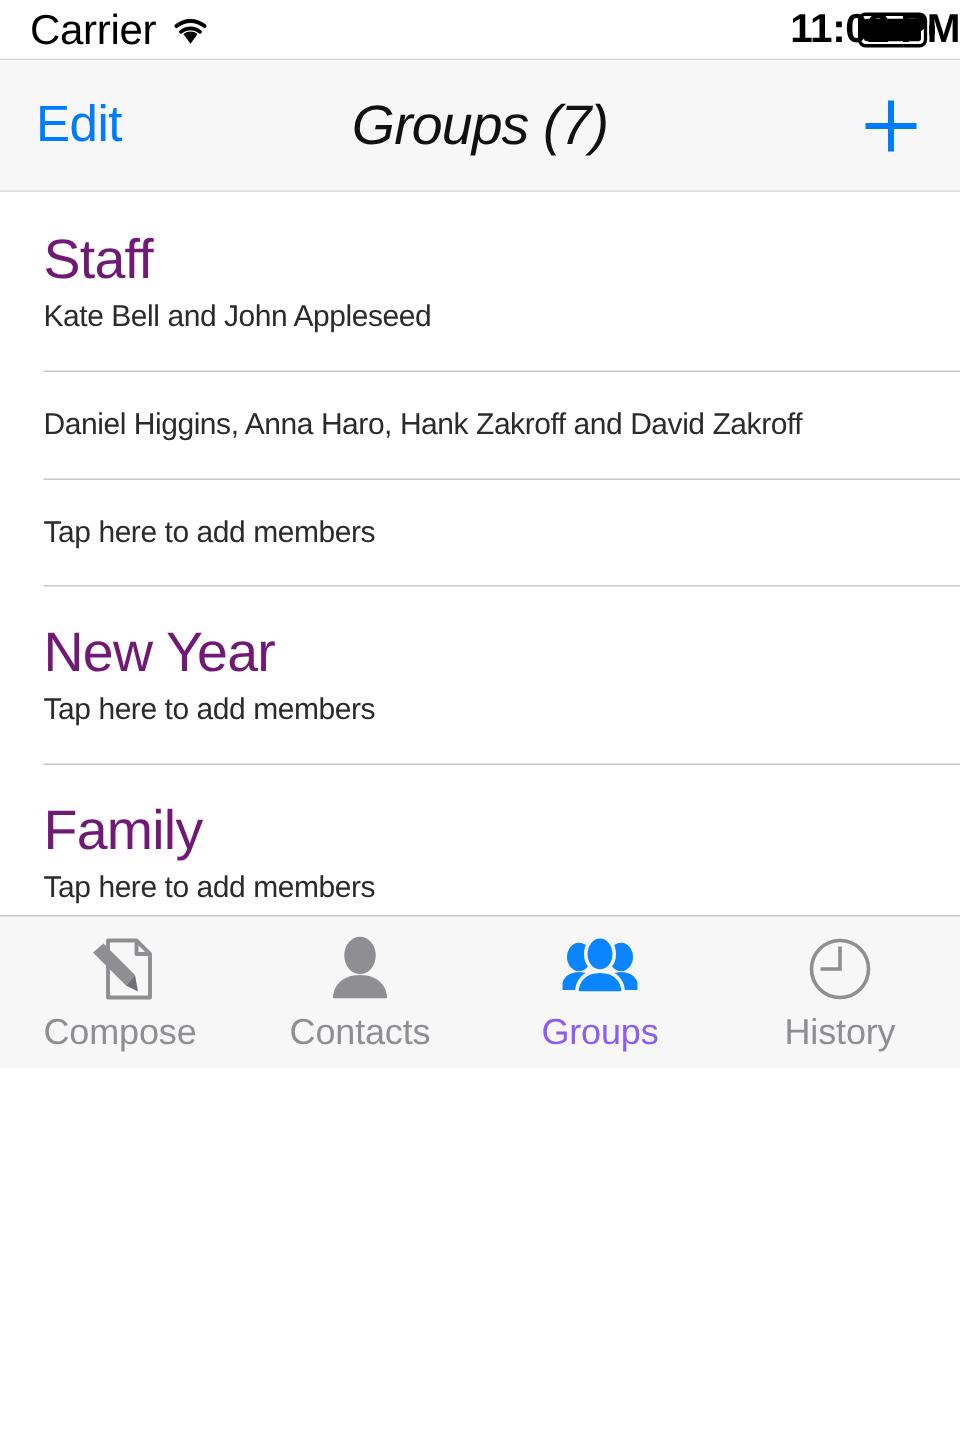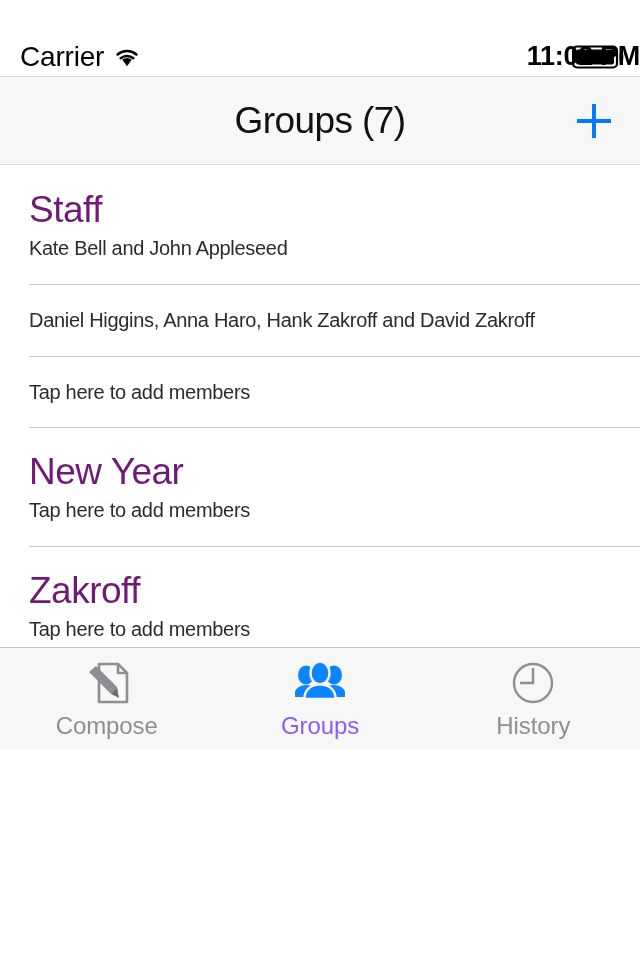--- a/index.html
+++ b/index.html
@@ -7,21 +7,21 @@
     width:640px; height:960px;
     background:#ffffff;
     font-family:"Liberation Sans", sans-serif;
     -webkit-font-smoothing:antialiased;
     overflow:hidden;
   }
   #phone {
     position:relative;
     width:640px; height:712px;
     background:#ffffff;
-    display:flex; flex-direction:column;margin-top:37px;
+    display:flex; flex-direction:column;
   }
 
   
   .status-bar {
     height:40px;
     flex:0 0 40px;
     background:#ffffff;
     position:relative;
     display:flex;
     align-items:center;
@@ -75,20 +75,21 @@
     cursor:pointer;
     padding:6px 4px;
   }
   .nav-title {
     position:absolute;
     left:0; right:0;
     text-align:center;
     font-size:37px;
     color:#111;
     letter-spacing:-0.6px;
+    font-style:italic;
   }
   .nav-add {
     position:absolute;
     right:18px;
     width:56px; height:56px;
     display:flex; align-items:center; justify-content:center;
     background:none; border:none; cursor:pointer;
   }
   .plus-icon { display:block; width:46px; height:46px; }
 
@@ -184,20 +185,21 @@
         <svg viewBox="0 0 52 24" width="52" height="24" aria-hidden="true">
           <rect x="1" y="1.5" width="44" height="21" rx="4" ry="4" fill="none" stroke="#000" stroke-width="2.2"></rect>
           <rect x="4" y="4.5" width="38" height="15" rx="2" ry="2" fill="#000"></rect>
           <path d="M47.5 8.5 h2.2 a1.6 1.6 0 0 1 1.6 1.6 v3.8 a1.6 1.6 0 0 1 -1.6 1.6 h-2.2 Z" fill="#000"></path>
         </svg>
       </span>
     </div>
   </div>
 
   <div class="nav-bar">
+    <button class="nav-edit">Edit</button>
     <div class="nav-title">Groups (7)</div>
     <button class="nav-add">
       <span class="plus-icon">
         <svg viewBox="0 0 46 46" width="46" height="46" aria-hidden="true">
           <path d="M23 6 V40 M6 23 H40" stroke="#007aff" stroke-width="4" stroke-linecap="butt"></path>
         </svg>
       </span>
     </button>
   </div>
 
@@ -215,40 +217,49 @@
     <div class="list-row">
       <span class="group-members">Tap here to add members</span>
     </div>
 
     <div class="list-row">
       <span class="group-name">New Year</span>
       <span class="group-members">Tap here to add members</span>
     </div>
 
     <div class="list-row">
-      <span class="group-name">Zakroff</span>
+      <span class="group-name">Family</span>
       <span class="group-members">Tap here to add members</span>
     </div>
 
   </div>
 
   <div class="tab-bar">
 
     <button class="tab-item">
       <span class="tab-icon">
         <svg viewBox="0 0 50 50" width="50" height="50" aria-hidden="true">
           <path d="M17 6 H36 L45 15 V44 H17 Z" fill="none" stroke="#8e8e93" stroke-width="2.6" stroke-linejoin="round"></path>
           <path d="M36 6 V15 H45" fill="none" stroke="#8e8e93" stroke-width="2.6" stroke-linejoin="round"></path>
           <path d="M7 14 L14 8 L35 29 L29 36 Z" fill="#8e8e93"></path>
           <path d="M29 36 L35 29 L37 40 Z" fill="#6f6f74"></path>
         </svg>
       </span>
       <span class="tab-label">Compose</span>
     </button>
 
+    <button class="tab-item">
+      <span class="tab-icon">
+        <svg viewBox="0 0 50 50" width="50" height="50" aria-hidden="true">
+          <ellipse cx="25" cy="16" rx="10.5" ry="12.5" fill="#8e8e93"></ellipse>
+          <path d="M25 29 c-12 0 -18 7.5 -18 15.5 h36 c0 -8 -6 -15.5 -18 -15.5 Z" fill="#8e8e93"></path>
+        </svg>
+      </span>
+      <span class="tab-label">Contacts</span>
+    </button>
 
     <button class="tab-item active">
       <span class="tab-icon">
         <svg viewBox="0 0 50 50" width="50" height="50" aria-hidden="true">
           <ellipse cx="11" cy="17" rx="8" ry="9.5" fill="#0b84ff"></ellipse>
           <path d="M11 27 c-8.5 0 -12 6 -12 12 h24 c0 -6 -3.5 -12 -12 -12 Z" fill="#0b84ff"></path>
           <ellipse cx="39" cy="17" rx="8" ry="9.5" fill="#0b84ff"></ellipse>
           <path d="M39 27 c-8.5 0 -12 6 -12 12 h24 c0 -6 -3.5 -12 -12 -12 Z" fill="#0b84ff"></path>
           <ellipse cx="25" cy="15" rx="9.5" ry="11.5" fill="#0b84ff" stroke="#f7f7f7" stroke-width="2.4"></ellipse>
           <path d="M25 26.5 c-11 0 -15.5 7 -15.5 14.5 h31 c0 -7.5 -4.5 -14.5 -15.5 -14.5 Z" fill="#0b84ff" stroke="#f7f7f7" stroke-width="2.4"></path>

